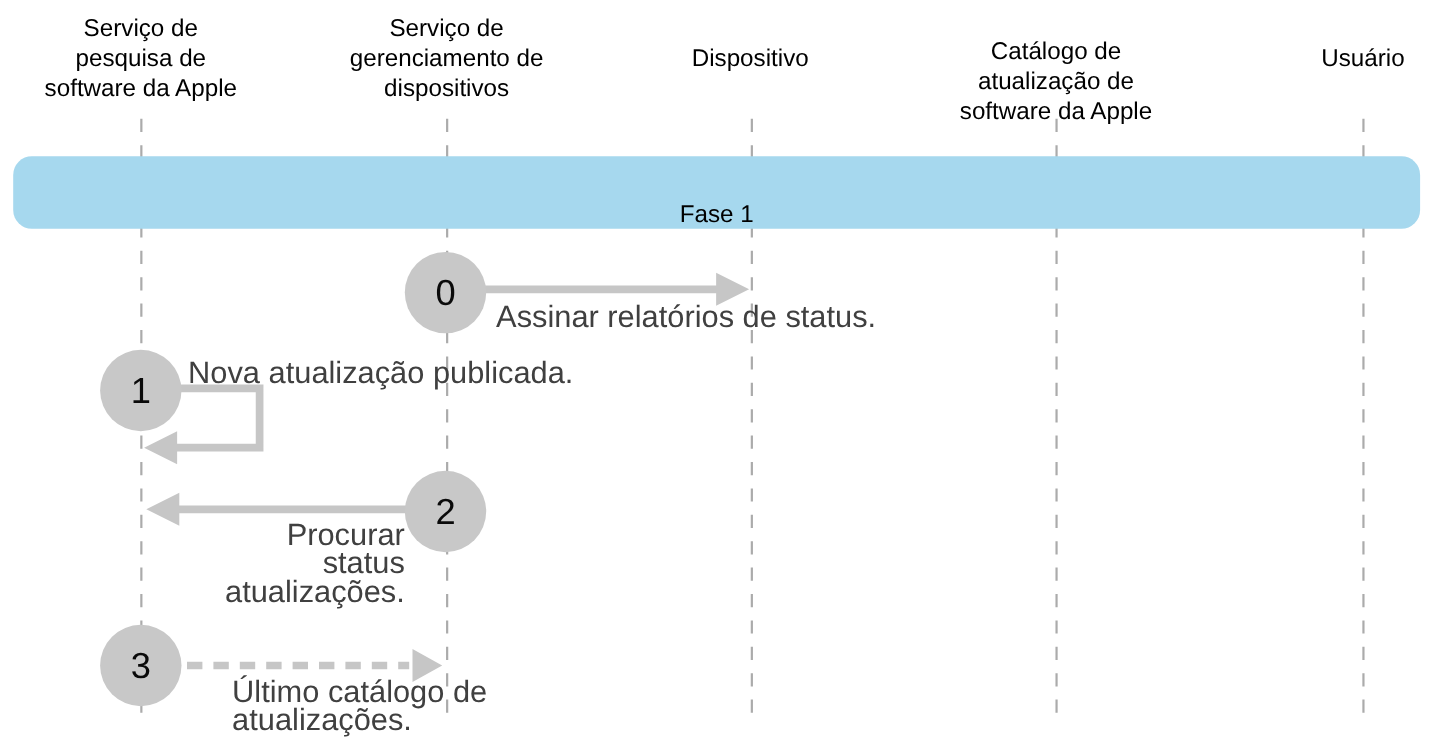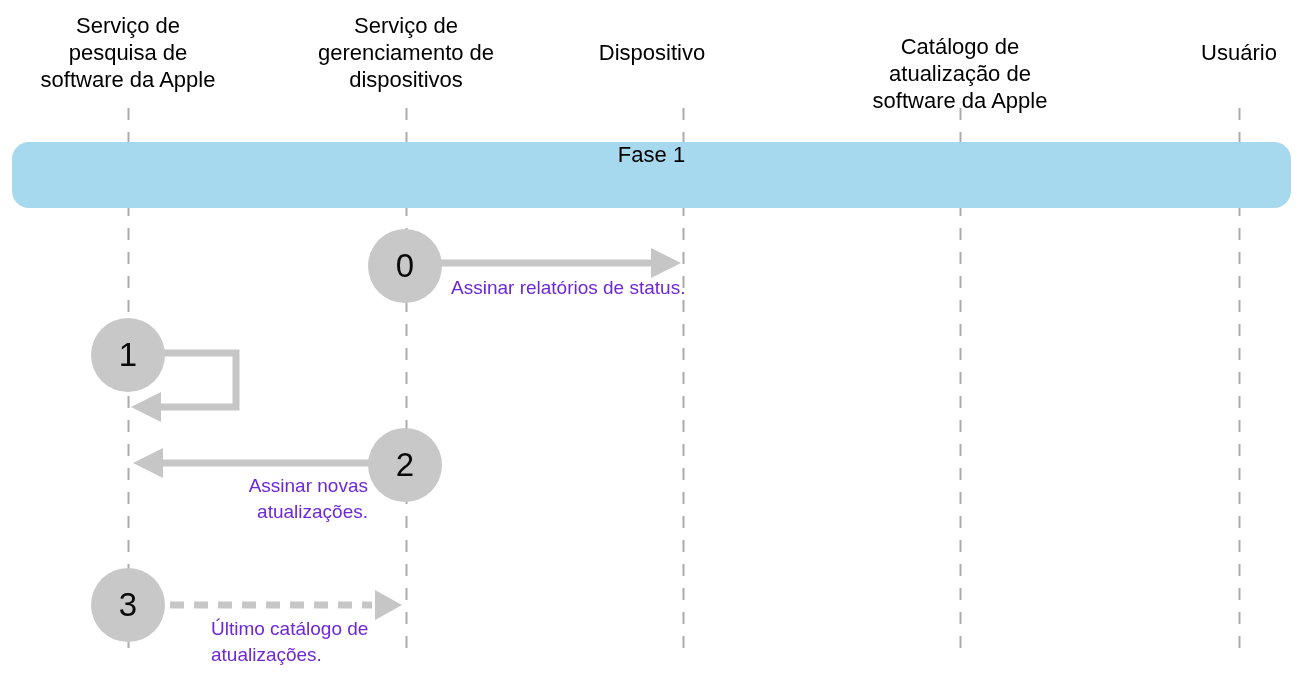--- a/index.html
+++ b/index.html
@@ -30,34 +30,34 @@
     align-items: center;
     justify-content: center;
     text-align: center;
     font-size: 22px;
     line-height: 27px;
     color: #000000;
     white-space: pre-line;
   }
   .actor.a0 { left: -22px; }   
   .actor.a1 { left: 256px; }   
-  .actor.a2 { left: 502px; text-align: right; }   
+  .actor.a2 { left: 532px; text-align: right; }   
   .actor.a3 { left: 810px; margin-top: 21px; }   
   .actor.a4 { left: 1089px; }  
 
   .phase-banner {
     position: absolute;
     left: 12px;
     top: 142px;
     width: 1279px;
     height: 66px;
     background: #A6D8EE;
     border-radius: 17px;
     display: flex;
-    align-items: flex-start;
+    align-items: flex-end;
     justify-content: center;
     font-size: 22px;
     color: #000000;
   }
   .step-circle {
     position: absolute;
     width: 74px;
     height: 74px;
     border-radius: 50%;
     background: #C8C8C8;
@@ -67,23 +67,23 @@
     font-size: 33px;
     color: #0a0a0a;
   }
   .step-circle.c0 { left: 368px; top: 229px; }
   .step-circle.c1 { left: 91px;  top: 318px; }
   .step-circle.c2 { left: 368px; top: 428px; }
   .step-circle.c3 { left: 91px;  top: 568px; }
 
   .step-label {
     position: absolute;
-    font-size: 19px;
+    font-size: 28px;
     line-height: 26px;
-    color: #6d28d9;
+    color: #404040;
     white-space: pre-line;
   }
   .step-label.l0 { left: 451px; top: 275px; }
   .step-label.l1 { left: 171px; top: 326px; }
   .step-label.l2 { left: 198px; top: 473px; width: 170px; text-align: right; }
   .step-label.l3 { left: 171px; top: 616px; margin-left: 40px; }
 </style>
 </head>
 <body>
 
@@ -141,18 +141,19 @@
     <span>1</span>
   </div>
   <div class="step-circle c2">
     <span>2</span>
   </div>
   <div class="step-circle c3">
     <span>3</span>
   </div>
 
   <div class="step-label l0">Assinar relatórios de status.</div>
-  <div class="step-label l2">Assinar novas
+  <div class="step-label l1">Nova atualização publicada.</div>
+  <div class="step-label l2">Procurar status
 atualizações.</div>
   <div class="step-label l3">Último catálogo de
 atualizações.</div>
 
 </div>
 
 </body></html>

